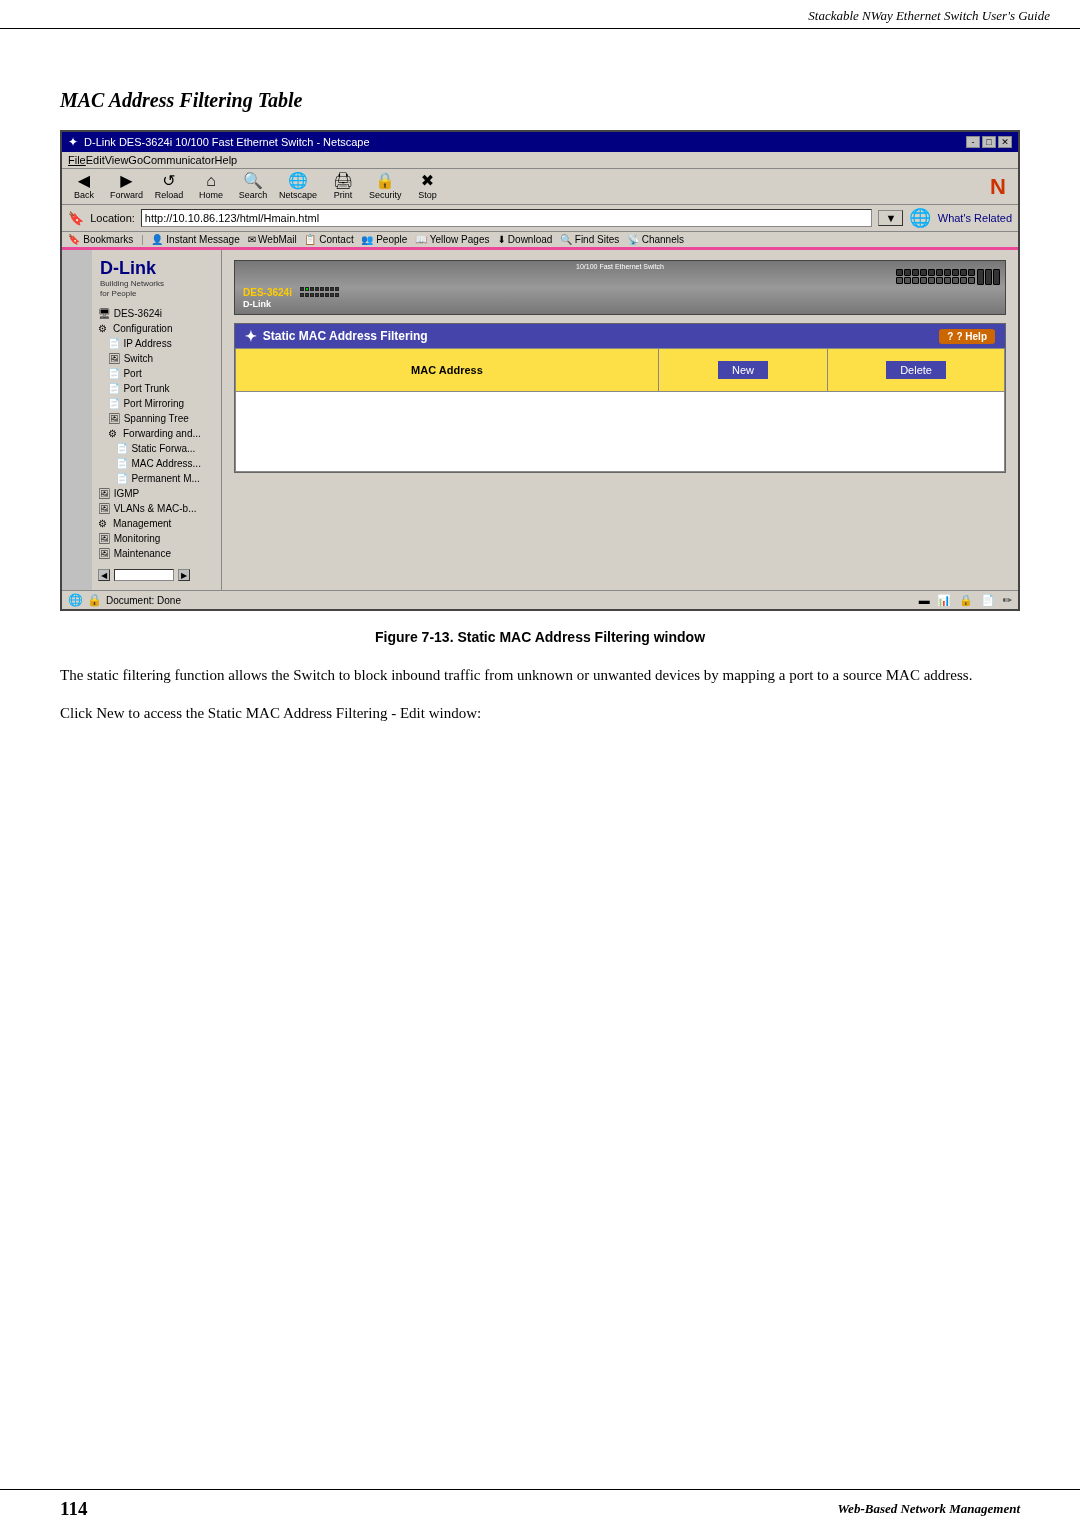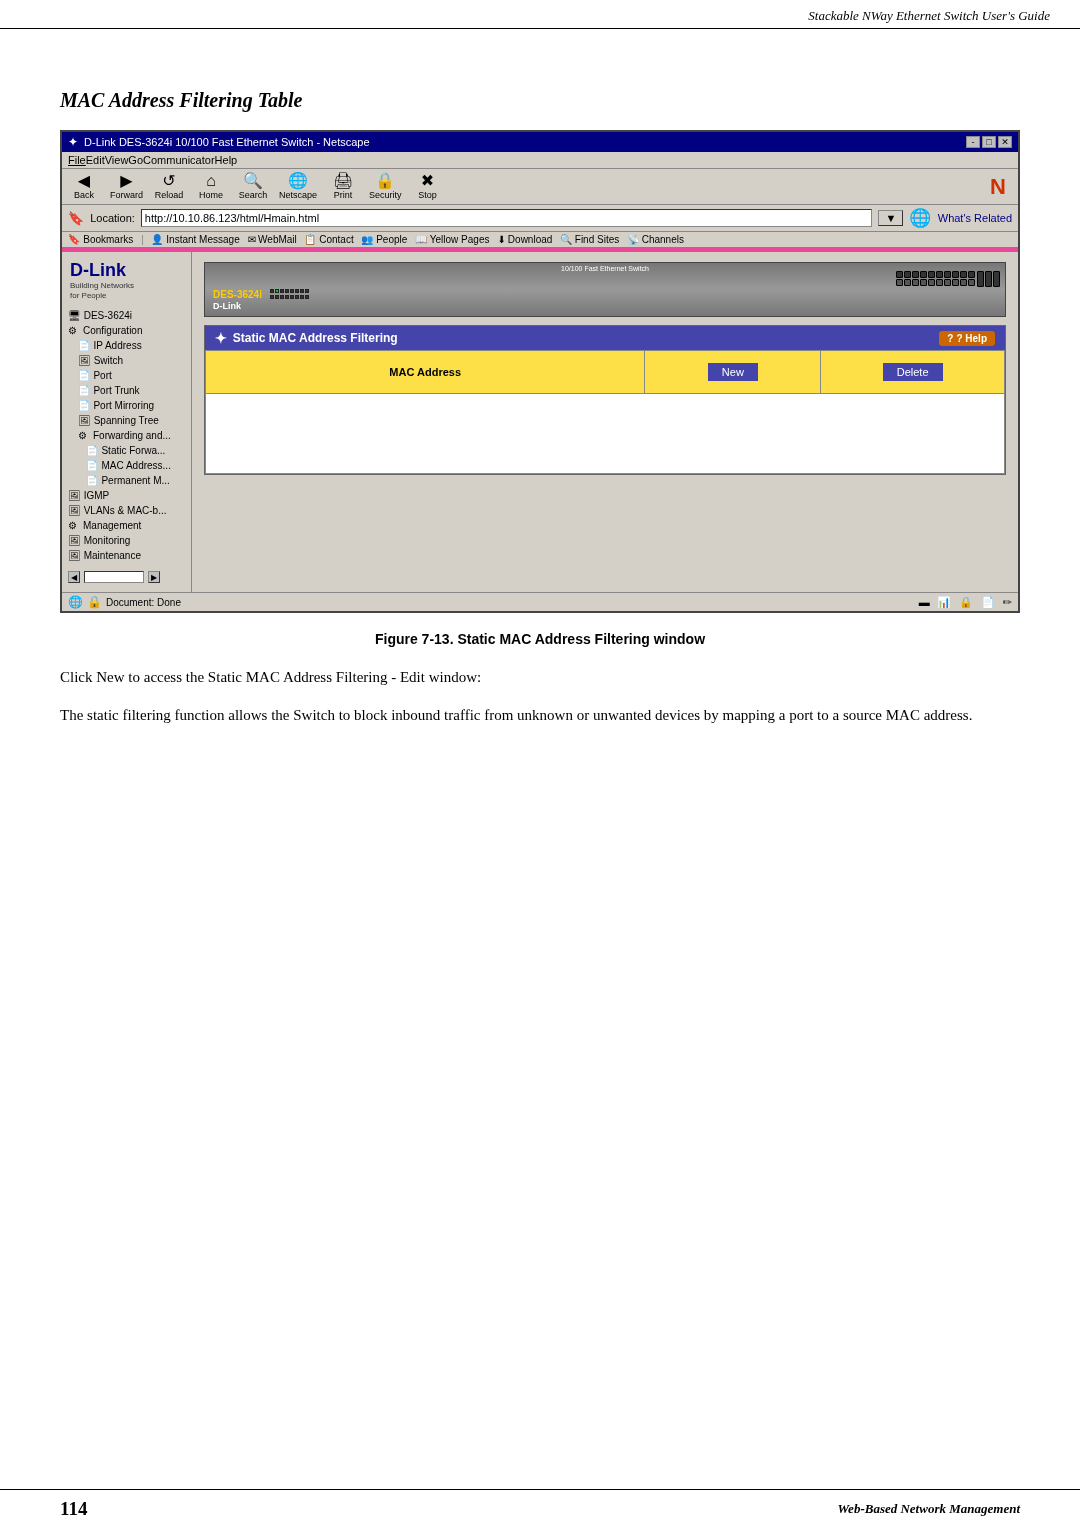--- a/index.html
+++ b/index.html
@@ -163,41 +163,42 @@
       white-space: nowrap;
     }
 
     
     .browser-bookmarksbar {
       background: #d4d0c8;
       padding: 2px 6px;
       display: flex;
       align-items: center;
       gap: 8px;
-      border-bottom: 5px solid #ec4899;
+      border-bottom: 3px solid #ec4899;
       font-family: Arial, sans-serif;
       font-size: 10px;
     }
     .bookmark-item {
       display: flex;
       align-items: center;
       gap: 2px;
       cursor: pointer;
     }
     .bookmark-icon {
       font-size: 10px;
     }
 
     
     .browser-content {
       background: #d4d0c8;
       display: flex;
       min-height: 340px;
       position: relative;
       overflow: hidden;
+      margin-left: 30px;
     }
 
     
     .sidebar {
       width: 130px;
       min-width: 130px;
       background: #d4d0c8;
       border-right: 1px solid #888;
       padding: 4px 2px;
       font-family: Arial, sans-serif;
@@ -703,22 +704,22 @@
         <span class="statusbar-icon">🔒</span>
         <span class="statusbar-icon">📄</span>
         <span class="statusbar-icon">✏</span>
       </div>
     </div>
 
   </div>
 
   <div class="figure-caption">Figure 7-13.  Static MAC Address Filtering window</div>
 
+  <p class="body-text">The static filtering function allows the Switch to block inbound traffic from unknown or unwanted devices by mapping a port to a source MAC address.</p>
+
   <p class="body-text">Click New to access the Static MAC Address Filtering - Edit window:</p>
-
-  <p class="body-text">The static filtering function allows the Switch to block inbound traffic from unknown or unwanted devices by mapping a port to a source MAC address.</p>
 
 </div>
 
 <div class="page-footer">
   <span class="footer-page-num">114</span>
   <span class="footer-right">Web-Based Network Management</span>
 </div>
 
 </body></html>

